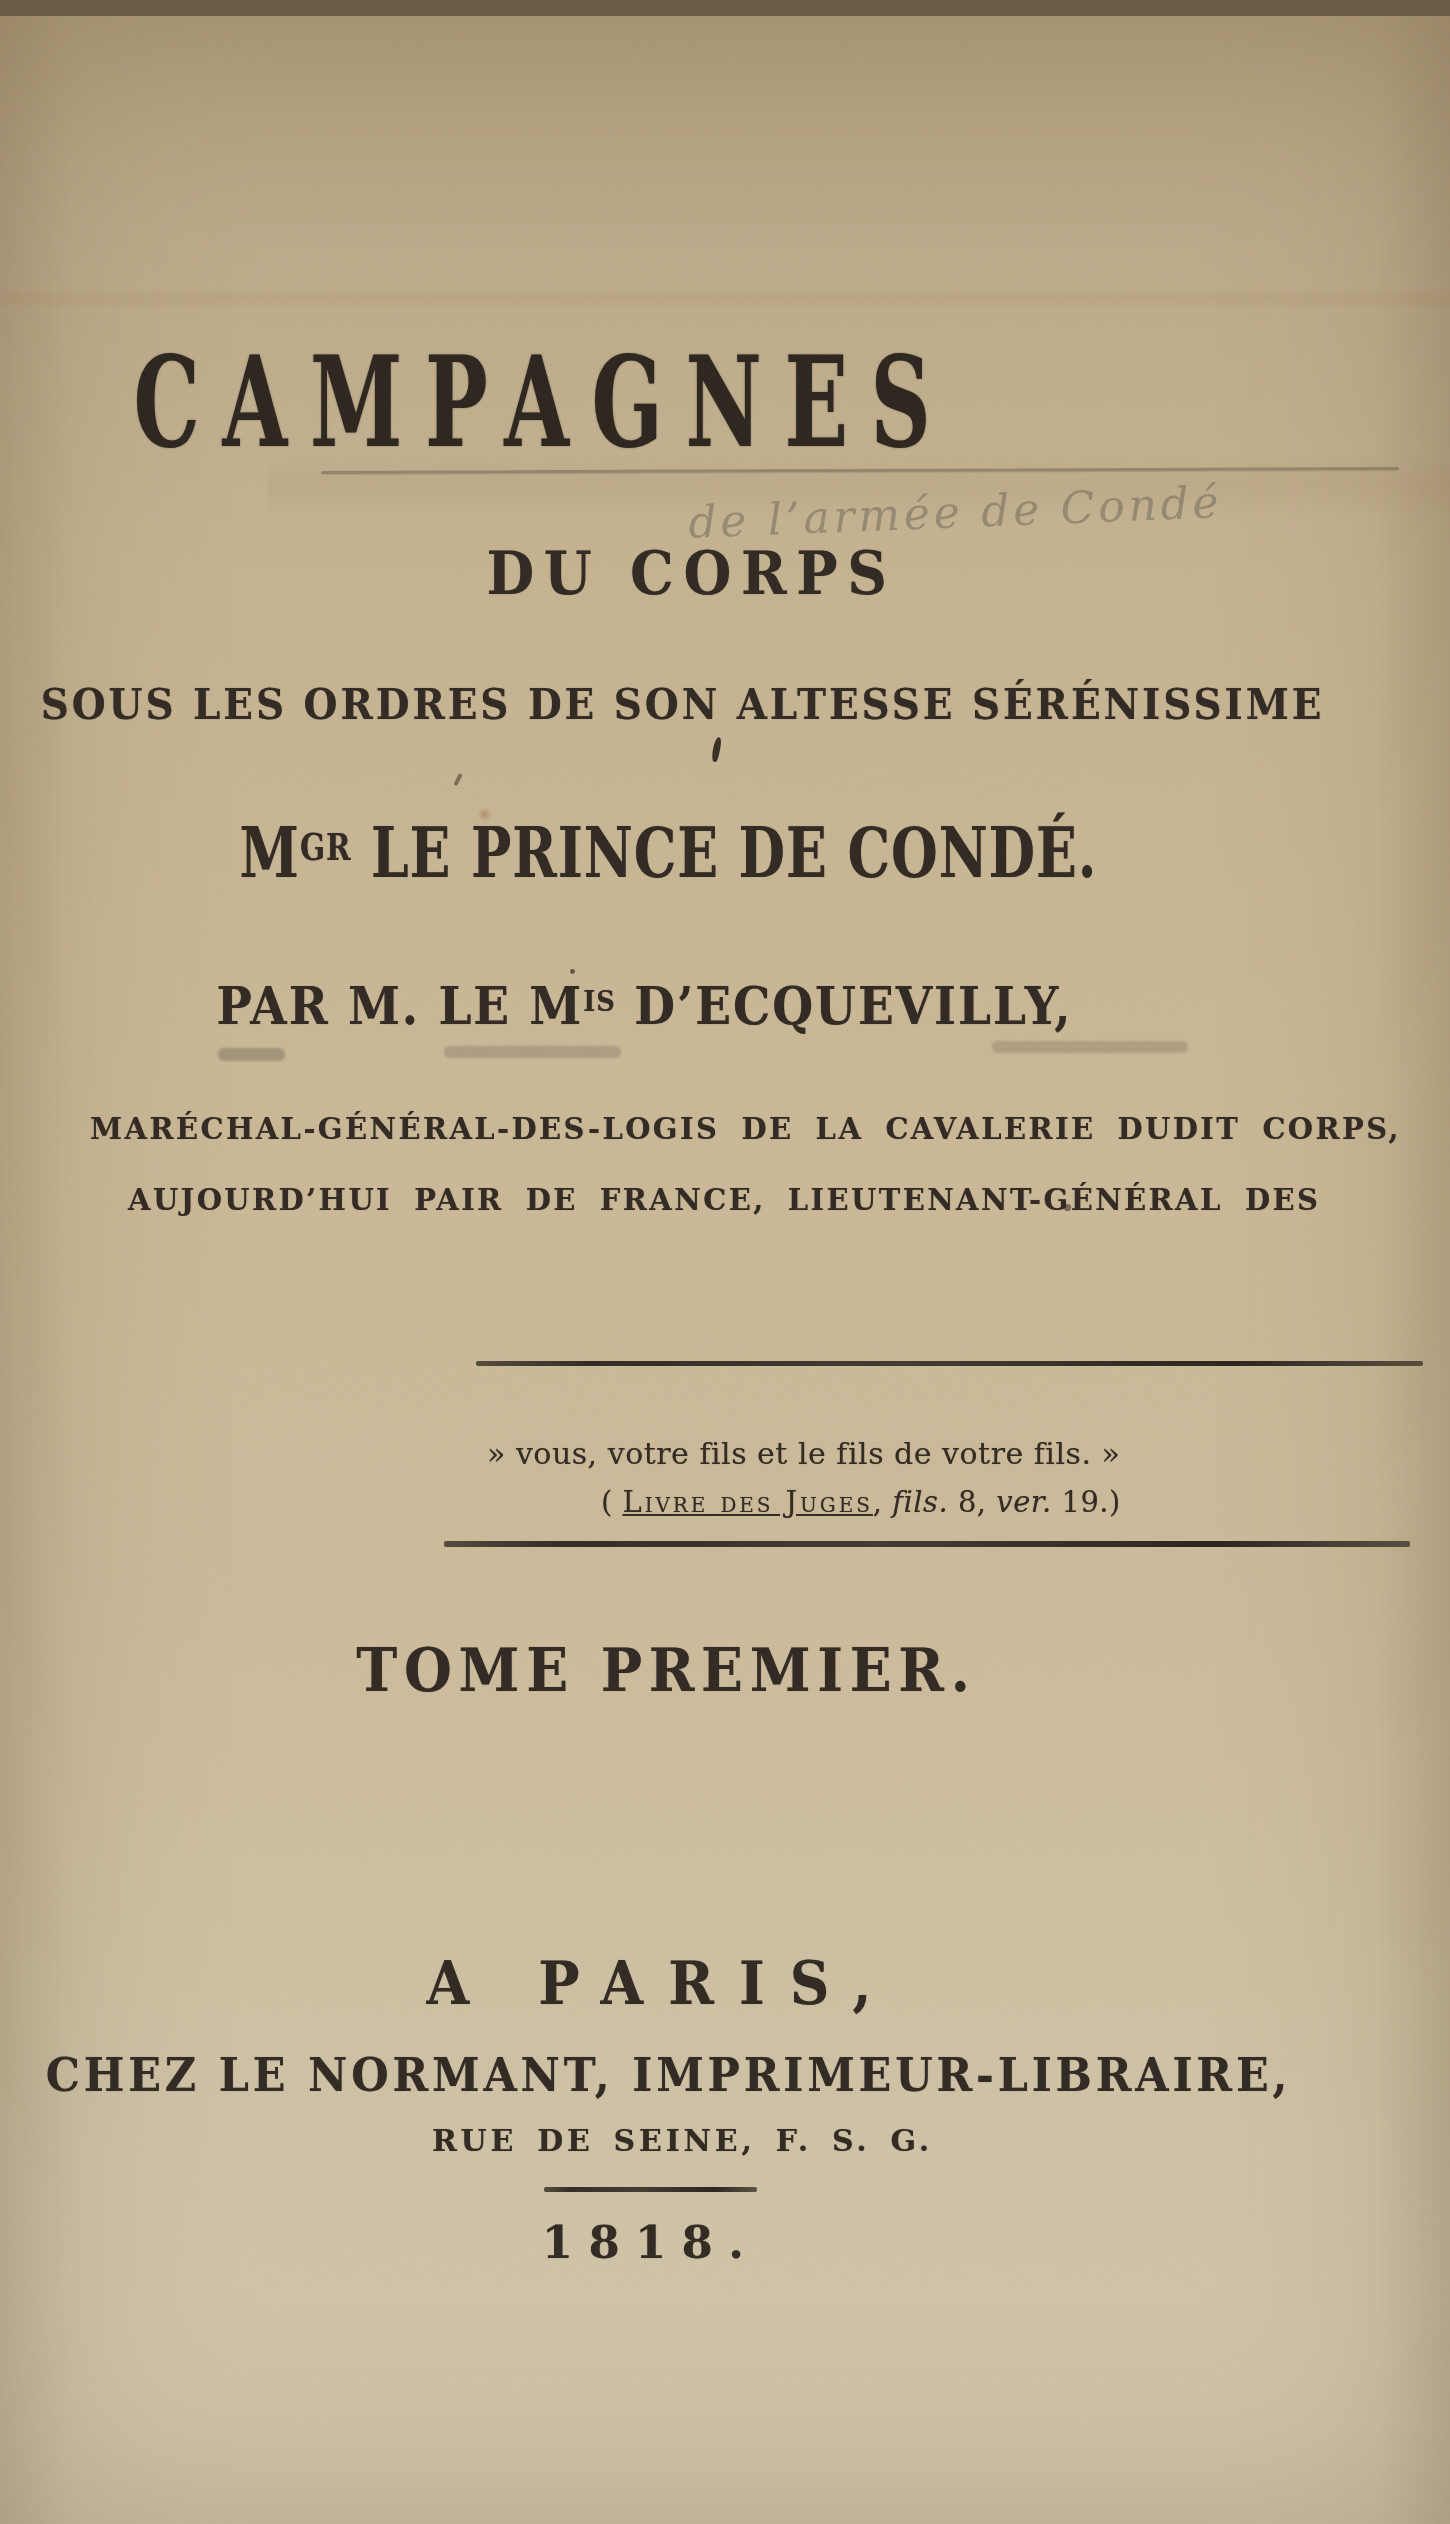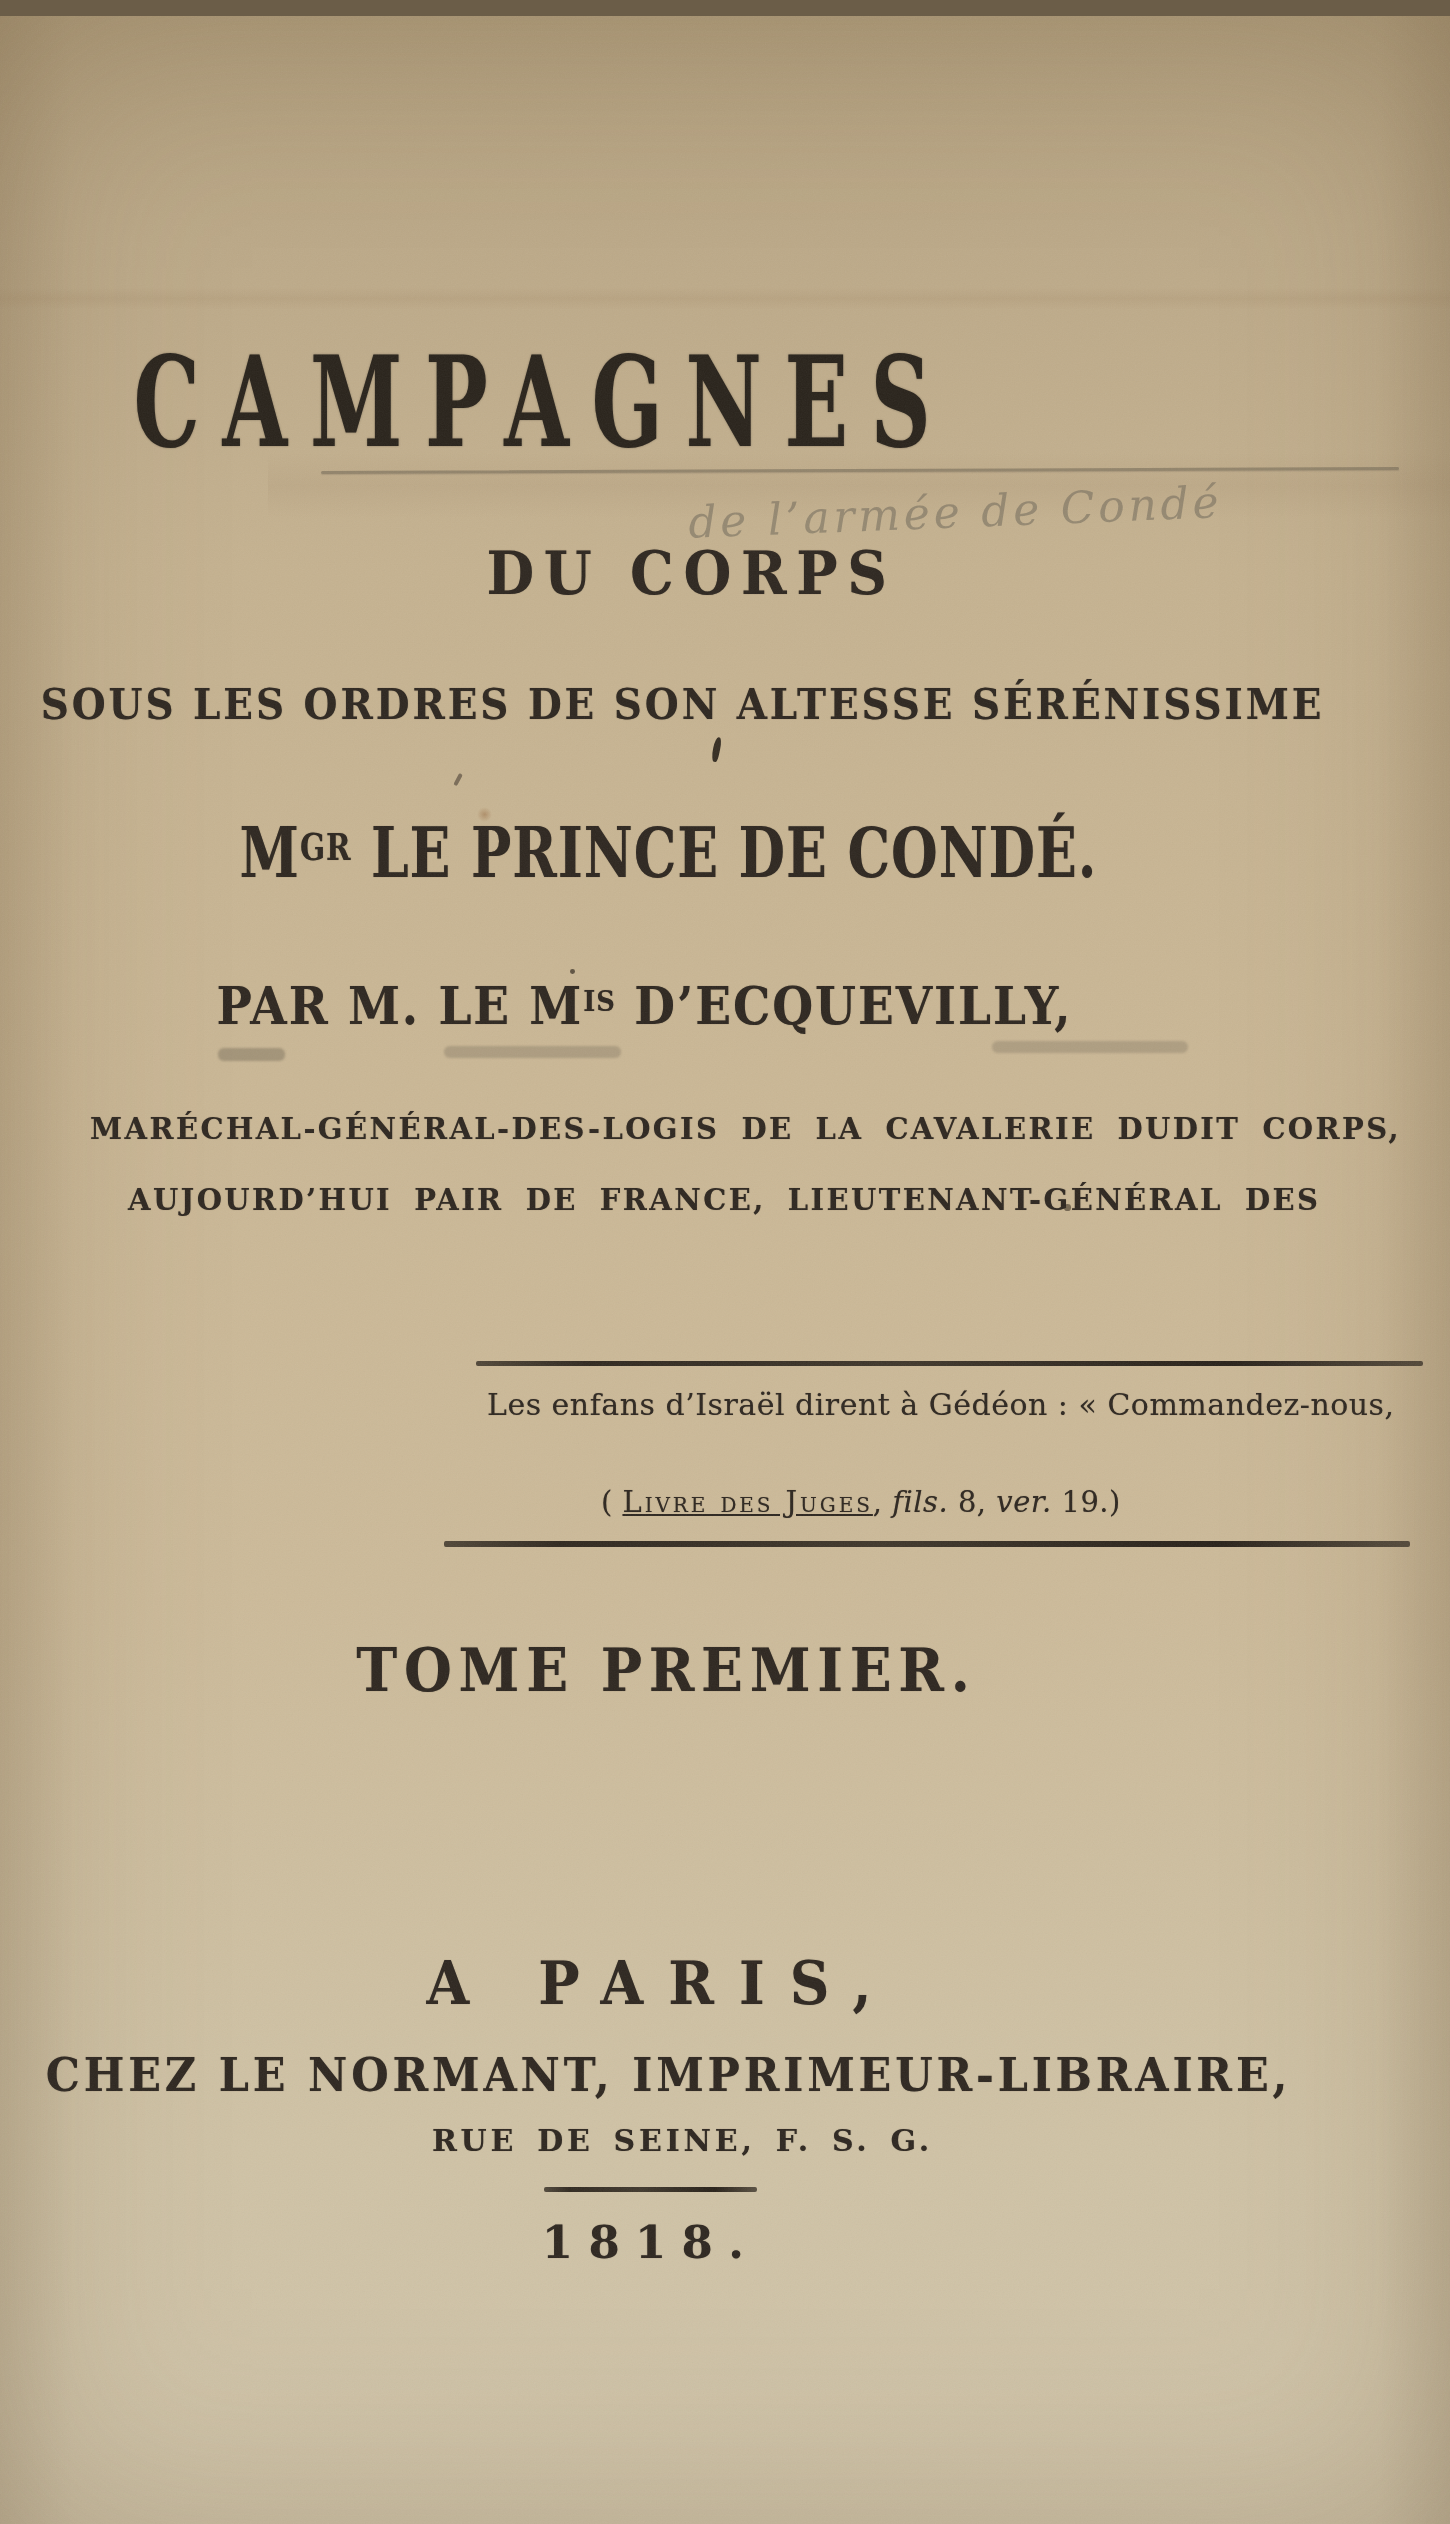--- a/index.html
+++ b/index.html
@@ -95,21 +95,21 @@
 
   <div class="smudge smudge1"></div>
   <div class="smudge smudge2"></div>
   <div class="smudge smudge3"></div>
 
   <div class="affil affil1 ink">MARÉCHAL-GÉNÉRAL-DES-LOGIS DE LA CAVALERIE DUDIT CORPS,</div>
   <div class="affil affil2 ink">AUJOURD’HUI PAIR DE FRANCE, LIEUTENANT-GÉNÉRAL DES</div>
 
   <div class="rule rule-top"></div>
 
-  <div class="epi epi1 ink">Les enfans d’Israël dirent à Gédéon : « Commandez-nous,</div>
+  <div class="epi epi2 ink">» vous, votre fils et le fils de votre fils. »</div>
   <div class="epi epi3 ink"><span>( </span><span class="sc">Livre des Juges</span><span>, </span><span class="it">fils.</span><span> 8, </span><span class="it">ver.</span><span> 19.)</span></div>
 
   <div class="rule rule-bottom"></div>
 
   <div class="line volume ink b">TOME PREMIER.</div>
 
   <div class="line city ink b">A PARIS,</div>
   <div class="line publisher ink b">CHEZ LE NORMANT, IMPRIMEUR-LIBRAIRE,</div>
   <div class="line address ink b">RUE DE SEINE, F. S. G.</div>
 

